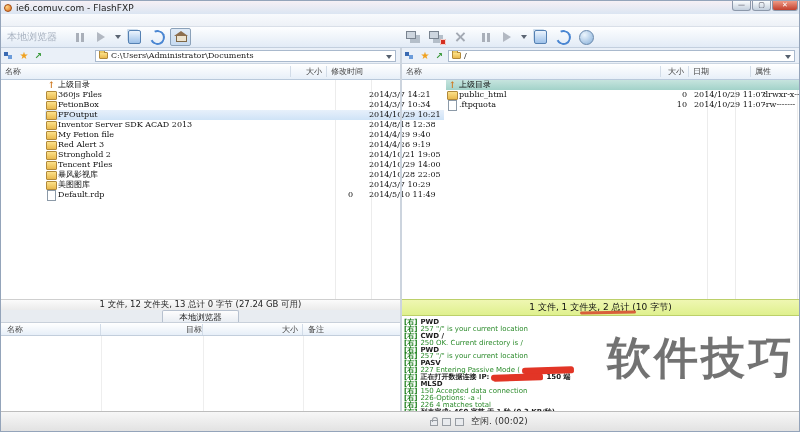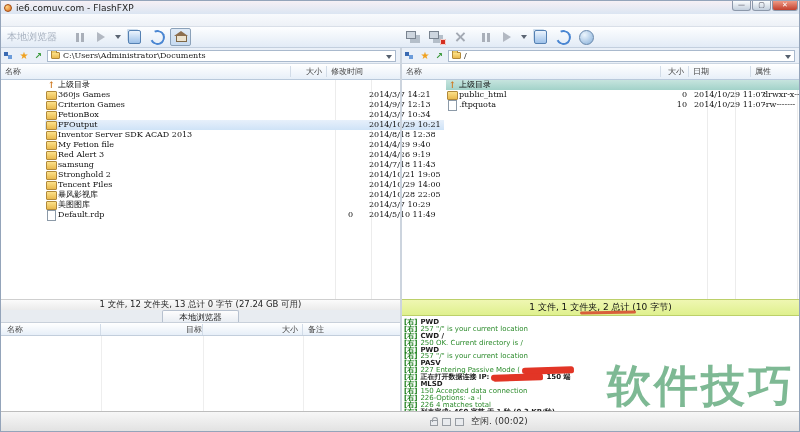--- a/index.html
+++ b/index.html
@@ -53,21 +53,21 @@
   .ic-disconnect::before{content:"";display:block;width:8px;height:6px;background:#ced6df;
       border:1px solid #79838f;box-shadow:4px 4px 0 #b4bec9;margin:-4px 4px 0 -4px;}
   .ic-disconnect::after{content:"";position:absolute;right:2px;bottom:1px;width:6px;height:6px;
       background:#d42e20;border-radius:1px;box-shadow:inset 0 0 0 1px #f4d0cc;}
   .ic-abort::before{content:"×";font-size:16px;font-weight:bold;color:#a3a9b3;line-height:14px;}
   .ic-globe::before{content:"";display:block;width:13px;height:13px;border-radius:50%;
       background:radial-gradient(circle at 35% 30%,#ecf5fd,#86afd9);border:1px solid #6787ab;}
   
   .pathbar{position:absolute;top:47px;height:16px;display:flex;align-items:center;
       background:#eaf0f8;border-bottom:1px solid #ccd6e2;font-size:8px;padding:0 2px;}
-  .pathbar.l{left:0;width:399px;} .pathbar.r{left:401px;right:0;}
+  .pathbar.l{left:0;width:399px;gap:48px;} .pathbar.r{left:401px;right:0;}
   .pico{width:14px;height:12px;display:flex;align-items:center;justify-content:center;position:relative;}
   .ic-workspace::before{content:"";display:block;width:4px;height:4px;background:#3a6ab2;
       box-shadow:4px 3px 0 #6c9cda;margin:-3px 4px 0 -4px;}
   .ic-favorite-star::before{content:"★";color:#f0a11e;font-size:10px;}
   .ic-go-green::before{content:"↗";color:#3b9a3b;font-weight:bold;font-size:9px;}
   .path-field{flex:1;height:12px;background:#fff;border:1px solid #a9b9cd;display:flex;
       align-items:center;padding:0 14px 0 3px;margin:0 2px;position:relative;
       font-family:"DejaVu Serif",serif;font-size:8px;color:#222;white-space:nowrap;overflow:hidden;}
   .path-caret{position:absolute;right:3px;top:4px;width:0;height:0;border-top:4px solid #56606e;
       border-left:3px solid transparent;border-right:3px solid transparent;}
@@ -152,22 +152,22 @@
       background:linear-gradient(#f7f7f7,#e2e2e2);border-top:1px solid #bdbdbd;
       display:flex;align-items:center;font-size:9px;color:#333;padding-left:25px;}
   .bb-icons{margin-left:404px;display:flex;gap:4px;align-items:center;}
   .bbi{width:9px;height:8px;border:1px solid #979ca2;background:#e9ebee;position:relative;}
   .ic-lock{width:8px;height:6px;margin-top:3px;}
   .ic-lock::before{content:"";position:absolute;top:-4px;left:1px;width:4px;height:4px;
       border:1px solid #979ca2;border-bottom:none;border-radius:3px 3px 0 0;}
   .bb-status{margin-left:7px;}
   
   .vdivider{position:absolute;left:399px;top:47px;width:2px;height:365px;background:#ccd4de;}
-  .watermark{position:absolute;right:4px;top:356px;font-size:44px;font-weight:bold;
-      color:#15803d;opacity:.55;letter-spacing:3px;z-index:40;pointer-events:none;}
+  .watermark{position:absolute;right:4px;top:328px;font-size:44px;font-weight:bold;
+      color:#000000;opacity:.55;letter-spacing:3px;z-index:40;pointer-events:none;}
 </style>
 </head>
 <body>
 
 <div id="app">
 
   <div class="titlebar">
     <span class="app-icon"></span>
     <span>ie6.comuv.com - FlashFXP</span>
     <div class="winbtns">
@@ -255,32 +255,26 @@
 
   <div class="filelist l">
       <div class="row t-up">
     <span class="icon"></span>
     <span class="nm">上级目录</span>
     <span class="sz"></span>
     <span class="dt"></span>
   </div>
       <div class="row t-folder">
     <span class="icon"></span>
-    <span class="nm">360js Games</span>
+    <span class="nm">360js Files</span>
     <span class="sz"></span>
     <span class="dt">2014/3/7 14:21</span>
   </div>
       <div class="row t-folder">
     <span class="icon"></span>
-    <span class="nm">Criterion Games</span>
-    <span class="sz"></span>
-    <span class="dt">2014/9/7 12:13</span>
-  </div>
-      <div class="row t-folder">
-    <span class="icon"></span>
     <span class="nm">FetionBox</span>
     <span class="sz"></span>
     <span class="dt">2014/3/7 10:34</span>
   </div>
       <div class="row t-folder selected">
     <span class="icon"></span>
     <span class="nm">FFOutput</span>
     <span class="sz"></span>
     <span class="dt">2014/10/29 10:21</span>
   </div>
@@ -294,26 +288,20 @@
     <span class="icon"></span>
     <span class="nm">My Fetion file</span>
     <span class="sz"></span>
     <span class="dt">2014/4/29 9:40</span>
   </div>
       <div class="row t-folder">
     <span class="icon"></span>
     <span class="nm">Red Alert 3</span>
     <span class="sz"></span>
     <span class="dt">2014/4/26 9:19</span>
-  </div>
-      <div class="row t-folder">
-    <span class="icon"></span>
-    <span class="nm">samsung</span>
-    <span class="sz"></span>
-    <span class="dt">2014/7/18 11:43</span>
   </div>
       <div class="row t-folder">
     <span class="icon"></span>
     <span class="nm">Stronghold 2</span>
     <span class="sz"></span>
     <span class="dt">2014/10/21 19:05</span>
   </div>
       <div class="row t-folder">
     <span class="icon"></span>
     <span class="nm">Tencent Files</span>

